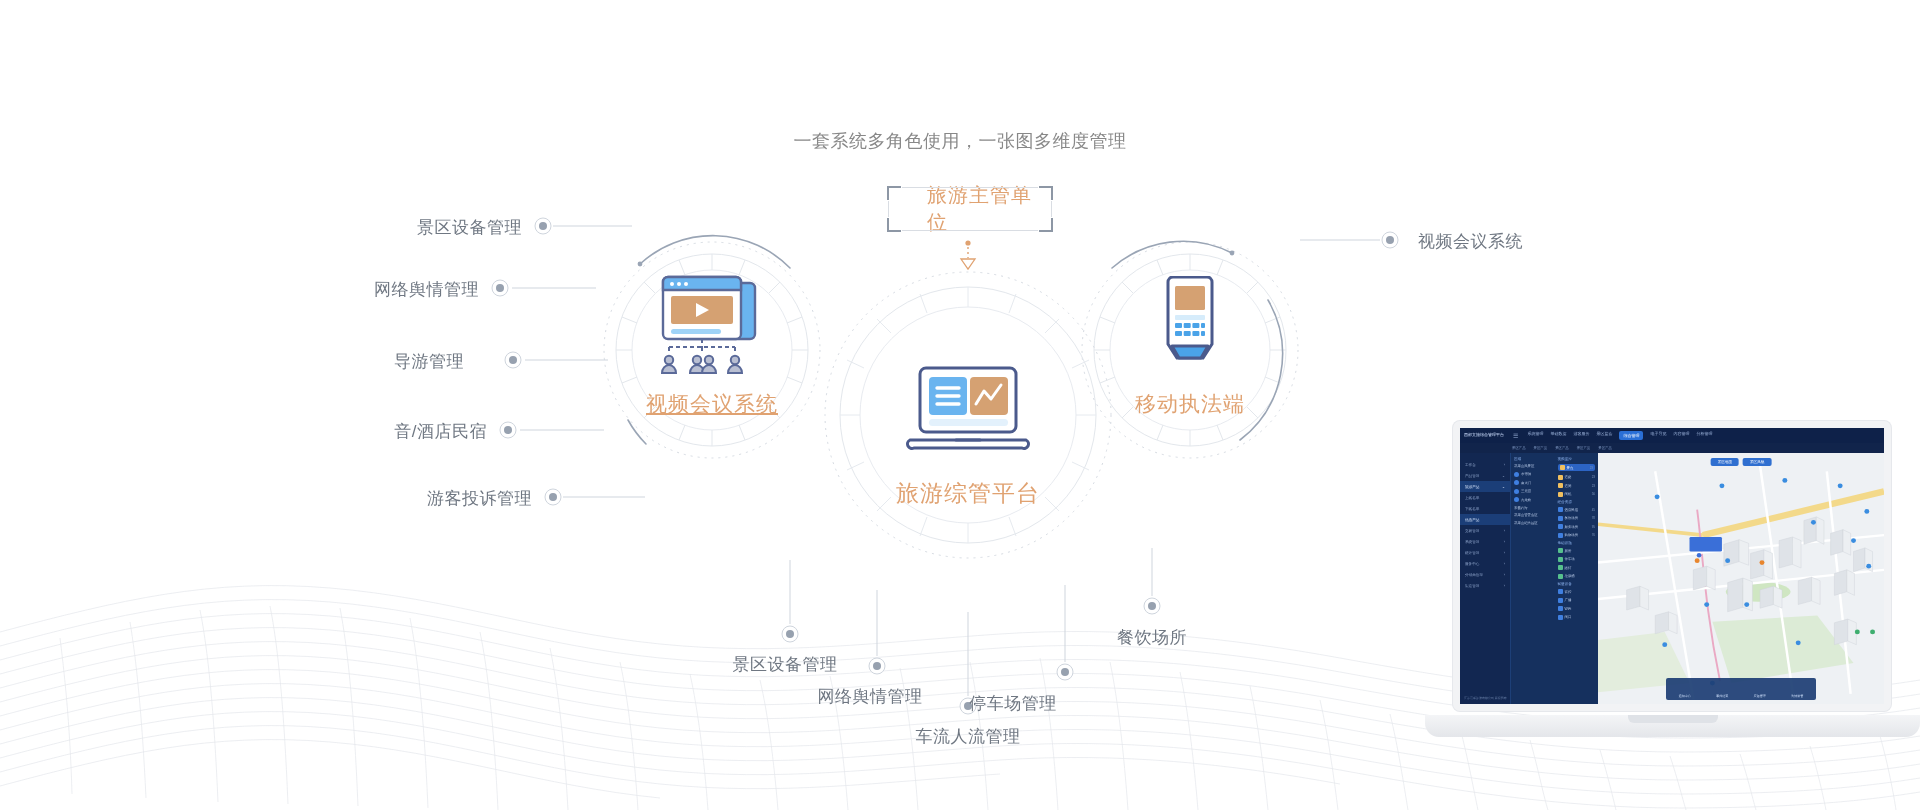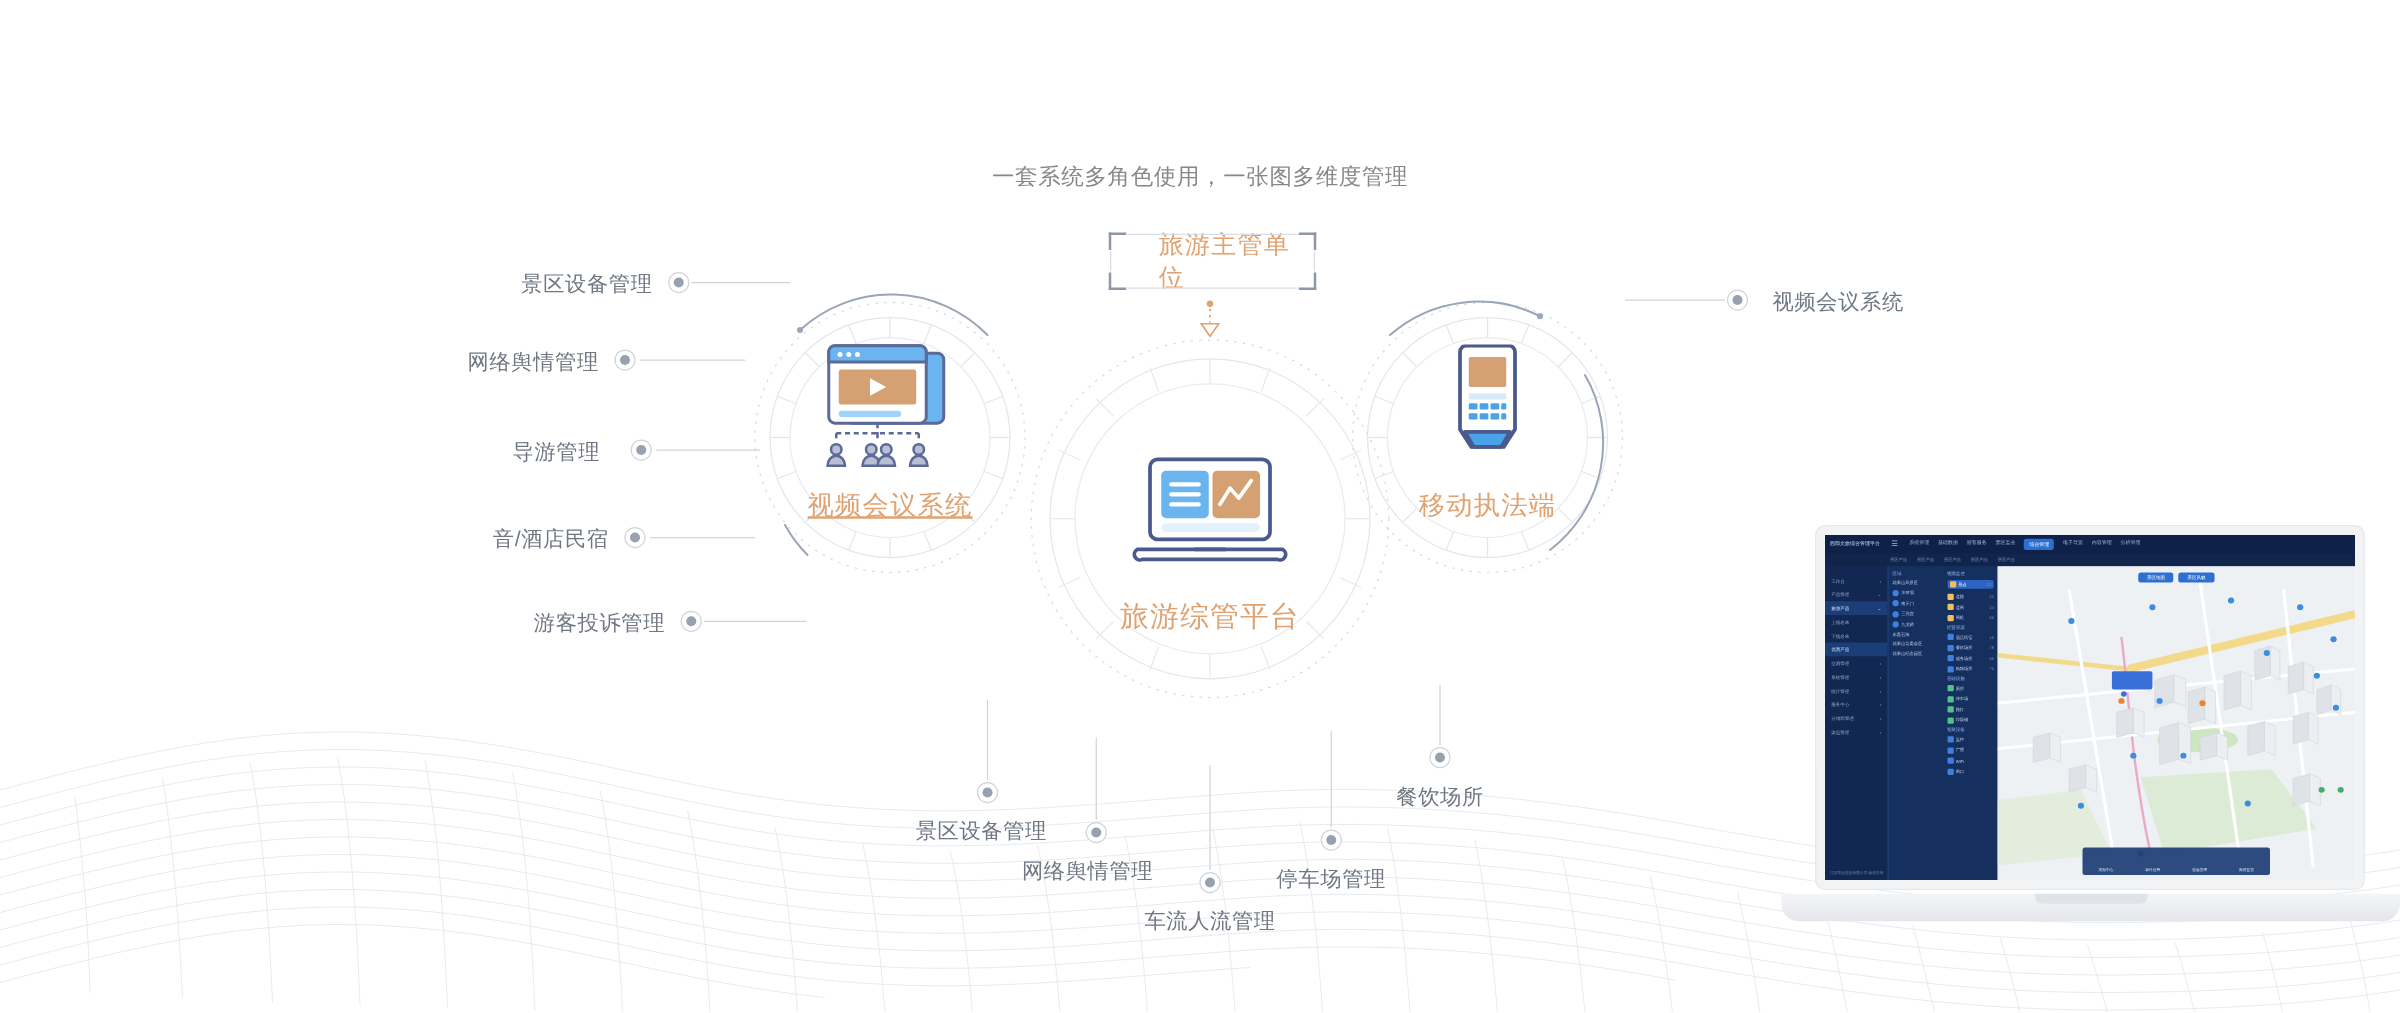--- a/index.html
+++ b/index.html
@@ -404,30 +404,30 @@
         <rect x="42.4" y="55" width="7" height="5" rx="1"></rect>
         <rect x="51" y="55" width="4" height="5" rx="1"></rect>
       </g>
       <path d="M22,70 h36 l-7,12 h-22 z" fill="#4aa3e8" stroke="#4b5a8c" stroke-width="3" stroke-linejoin="round"></path>
     </svg>
   </div>
   <div class="circle-title" style="left:1190px; top:390px;">移动执法端</div>
 
   <div class="node-label right-align" style="left:522px; top:216px;">景区设备管理</div>
   <div class="node-label right-align" style="left:479px; top:278px;">网络舆情管理</div>
-  <div class="node-label right-align" style="left:480px; top:350px;">导游管理</div>
+  <div class="node-label right-align" style="left:464px; top:350px;">导游管理</div>
   <div class="node-label right-align" style="left:487px; top:420px;">音/酒店民宿</div>
   <div class="node-label right-align" style="left:532px; top:487px;">游客投诉管理</div>
 
   <div class="node-label" style="left:1418px; top:230px;">视频会议系统</div>
 
   <div class="node-label center-align" style="left:785px; top:653px;">景区设备管理</div>
   <div class="node-label center-align" style="left:870px; top:685px;">网络舆情管理</div>
   <div class="node-label center-align" style="left:968px; top:725px;">车流人流管理</div>
-  <div class="node-label center-align" style="left:1065px; top:692px;">停车场管理</div>
+  <div class="node-label center-align" style="left:1013px; top:692px;">停车场管理</div>
   <div class="node-label center-align" style="left:1152px; top:626px;">餐饮场所</div>
 
   <div class="laptop">
     <div class="laptop-screen">
       <div class="dash">
 
         <div class="dash-topbar">
           <div class="dash-logo">西部文旅综合管理平台</div>
           <span style="color:#9fb6dd;font-size:6px;">☰</span>
           <div class="dash-menu">

